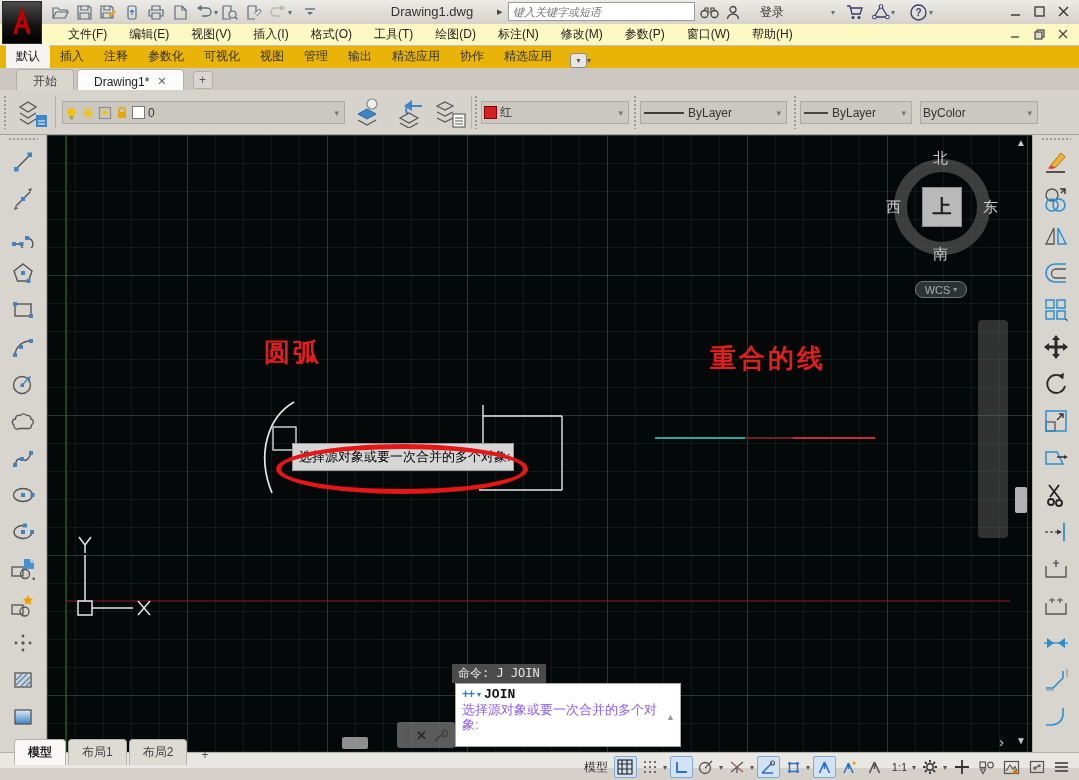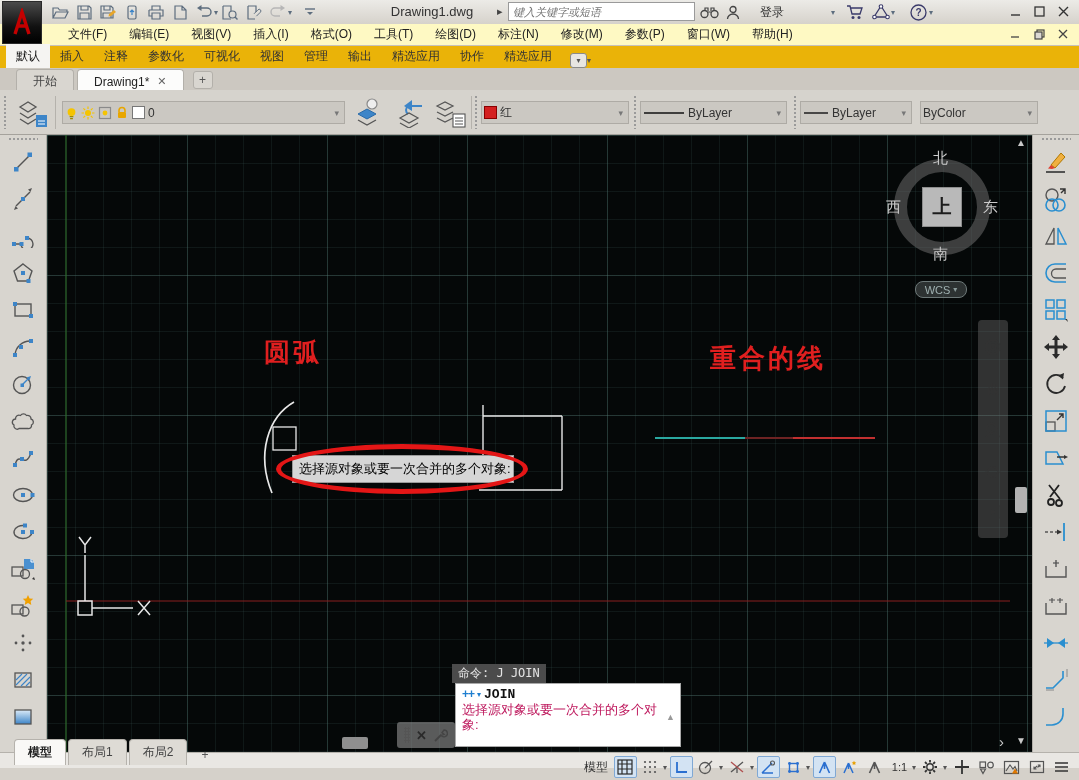--- a/index.html
+++ b/index.html
@@ -96,34 +96,34 @@
   .wcs-pill{position:absolute;left:868px;top:146px;width:52px;height:17px;border:1px solid #6d7878;
             border-radius:8px;background:rgba(140,150,150,0.30);color:#9fb0b0;font-size:11px;
             display:flex;align-items:center;justify-content:center;gap:3px}
   .wcs-pill .c{font-size:8px;color:#8a9a9a}
 
   .navbar{position:absolute;left:931px;top:185px;width:30px;height:218px;border-radius:4px;
           background:rgba(120,120,120,0.38);display:flex;flex-direction:column;align-items:center;
           justify-content:space-around;padding:6px 0}
   .nbtn{opacity:.65}
 
-  .tooltip{position:absolute;left:245px;top:320px;width:222px;height:28px;background:#d6d6d6;
+  .tooltip{position:absolute;left:245px;top:308px;width:222px;height:28px;background:#d6d6d6;
            border:1px solid #9a9a9a;color:#000;font-size:13px;line-height:26px;padding-left:6px;white-space:nowrap}
   .oval{position:absolute;left:229px;top:309px;width:252px;height:50px;border:5px solid #e41616;
         border-radius:50%}
 
   .cmd-echo{position:absolute;left:405px;top:529px;background:#4b4b4b;color:#e4e4e4;
             font-family:"DejaVu Sans Mono",monospace;font-size:12px;padding:1px 6px;white-space:nowrap}
   .cmd-win{position:absolute;left:408px;top:548px;width:226px;height:64px;background:#fff;
            border:1px solid #a9a9a9;padding:2px 6px}
   .cmd-head{display:flex;align-items:center;gap:3px;height:16px}
   .cmd-plus{color:#1f7fd0;font-weight:bold;font-size:12px;letter-spacing:-1px}
   .cmd-chev{color:#1f7fd0;font-size:8px}
   .cmd-name{color:#111;font-weight:bold;font-size:13px;font-family:Liberation Mono, monospace}
-  .cmd-line{color:#be185d;font-size:13px;line-height:15px;white-space:nowrap}
+  .cmd-line{color:#8b5cf6;font-size:13px;line-height:15px;white-space:nowrap}
   .cmd-up{position:absolute;right:5px;top:28px;color:#999;font-size:9px}
   .cmd-handle{position:absolute;left:350px;top:587px;width:58px;height:26px;border-radius:3px;
               background:rgba(160,160,160,0.55);display:flex;align-items:center;justify-content:space-evenly}
   .cmd-handle .g{width:6px;height:16px;background:radial-gradient(#555 1px,transparent 1.3px);background-size:3px 3px}
   .cmd-handle .x{color:#2a2a2a;font-size:13px;font-weight:bold}
 
   .hscroll-larr{position:absolute;left:3px;top:598px;color:#c9c9c9;font-size:15px}
   .hscroll-rarr{position:absolute;left:952px;top:598px;color:#c9c9c9;font-size:15px}
   .hthumb{position:absolute;left:295px;top:602px;width:26px;height:12px;background:#8f8f8f;border-radius:2px}
   .vs-up{position:absolute;left:969px;top:2px;color:#c9c9c9;font-size:10px}

